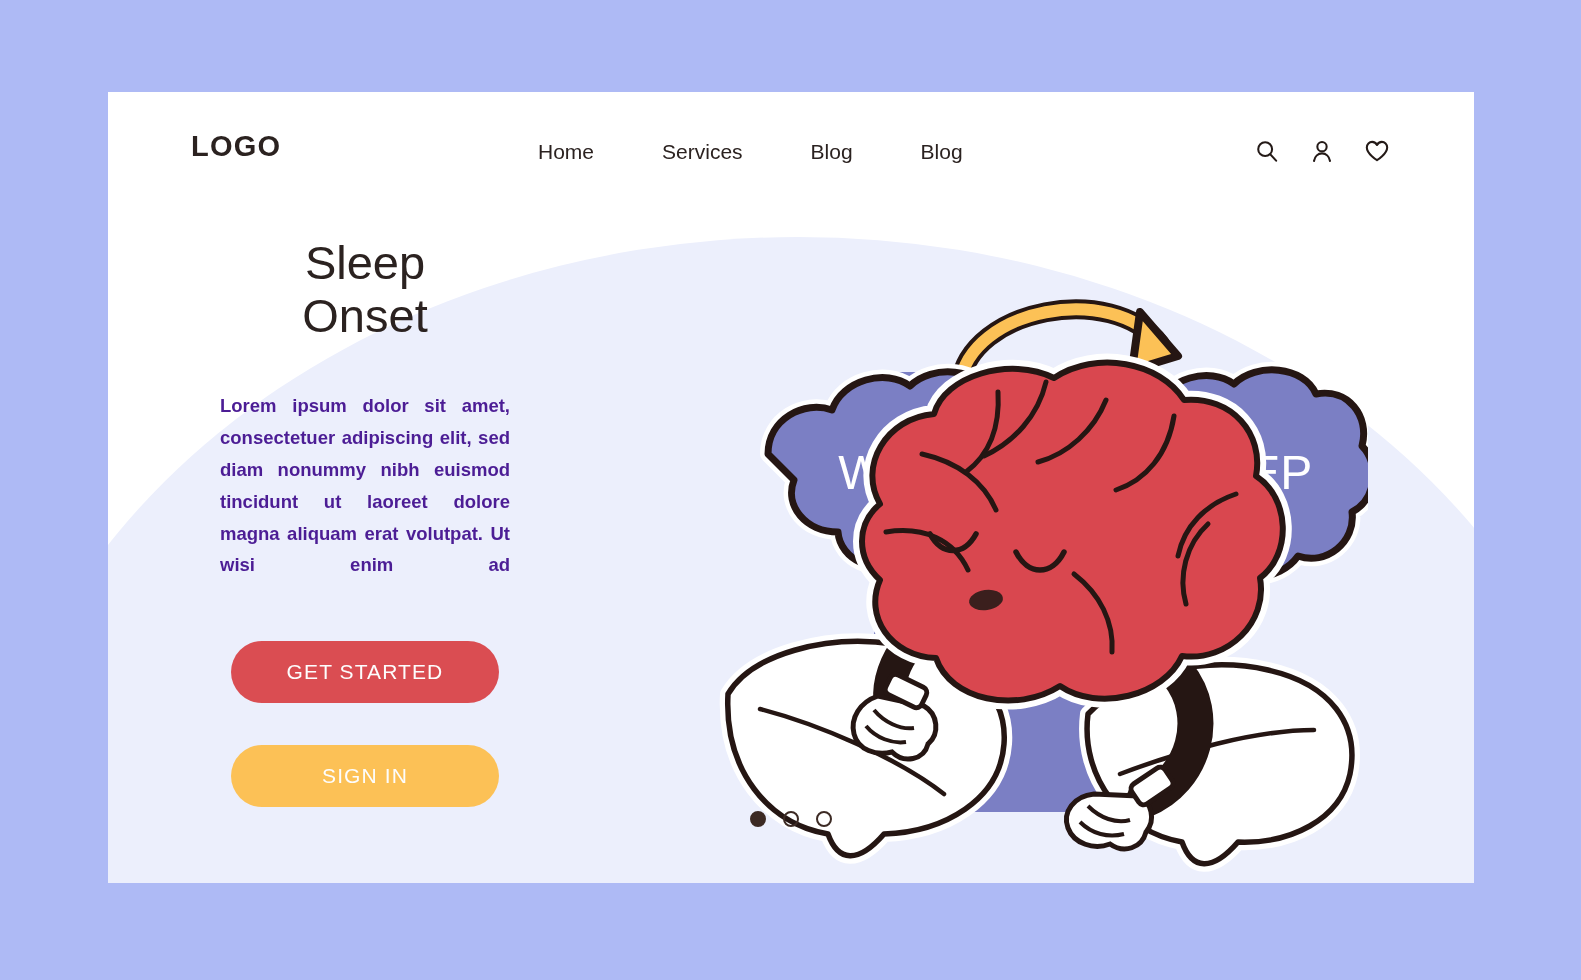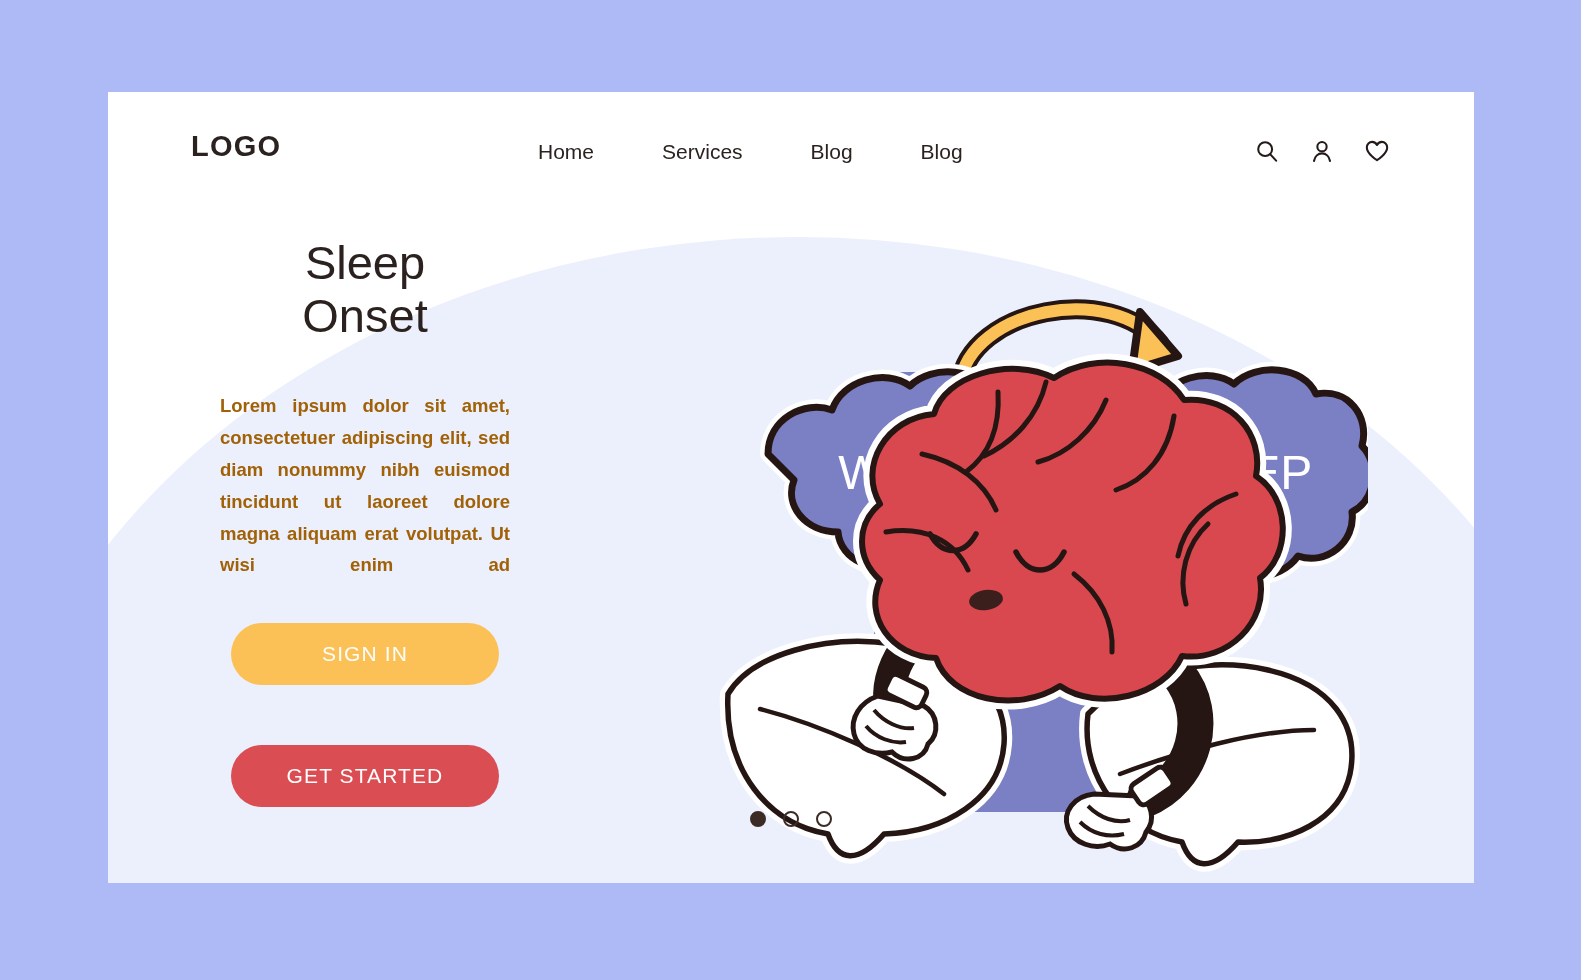--- a/index.html
+++ b/index.html
@@ -105,21 +105,21 @@
     text-align: center;
     font-weight: normal;
     margin: 0;
     white-space: pre-line;
   }
   .hero-copy {
     margin: 48px 0 0 0;
     font-size: 18.5px;
     line-height: 1.72;
     font-weight: bold;
-    color: #a16207;
+    color: #4c1d95;
     text-align: justify;
     text-align-last: justify;
   }
   .btn {
     display: block;
     width: 268px;
     height: 62px;
     margin: 0 auto;
     border: none;
     border-radius: 34px;
@@ -196,22 +196,22 @@
         <svg class="hicon" viewBox="0 0 24 24" fill="none" stroke="#241a17" stroke-width="1.9" stroke-linecap="round" stroke-linejoin="round">
           <path d="M12 20.4C12 20.4 2.6 14.6 2.6 8.7C2.6 5.7 4.9 3.6 7.5 3.6C9.5 3.6 11.2 4.8 12 6.5C12.8 4.8 14.5 3.6 16.5 3.6C19.1 3.6 21.4 5.7 21.4 8.7C21.4 14.6 12 20.4 12 20.4Z"></path>
         </svg>
       </div>
     </div>
 
     <div class="hero-left">
       <h1 class="hero-title">Sleep
 Onset</h1>
       <p class="hero-copy">Lorem ipsum dolor sit amet, consectetuer adipiscing elit, sed diam nonummy nibh euismod tincidunt ut laoreet dolore magna aliquam erat volutpat. Ut wisi enim ad</p>
+      <button class="btn btn-primary">GET STARTED</button>
       <button class="btn btn-secondary">SIGN IN</button>
-      <button class="btn btn-primary">GET STARTED</button>
     </div>
 
     <div class="illustration">
       <svg viewBox="0 0 660 700" xmlns="http://www.w3.org/2000/svg">
 
         <rect x="166" y="168" width="245" height="440" fill="#7b7fc4"></rect>
 
         <g>
           <path d="M252 180 C262 104 404 78 452 140" fill="none" stroke="#251613" stroke-width="20" stroke-linecap="round"></path>
           <path d="M252 180 C262 104 404 78 452 140" fill="none" stroke="#fcc156" stroke-width="12" stroke-linecap="round"></path>

